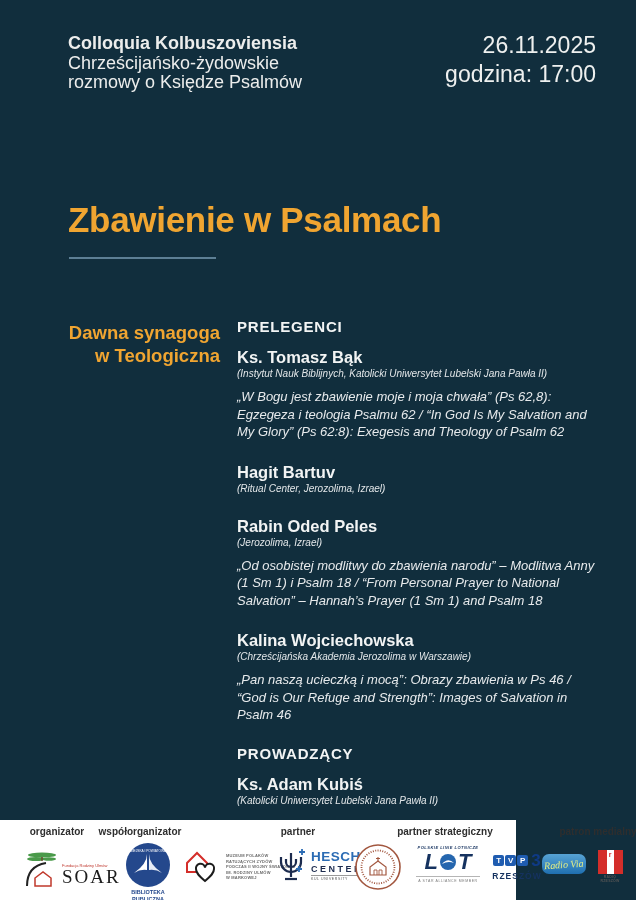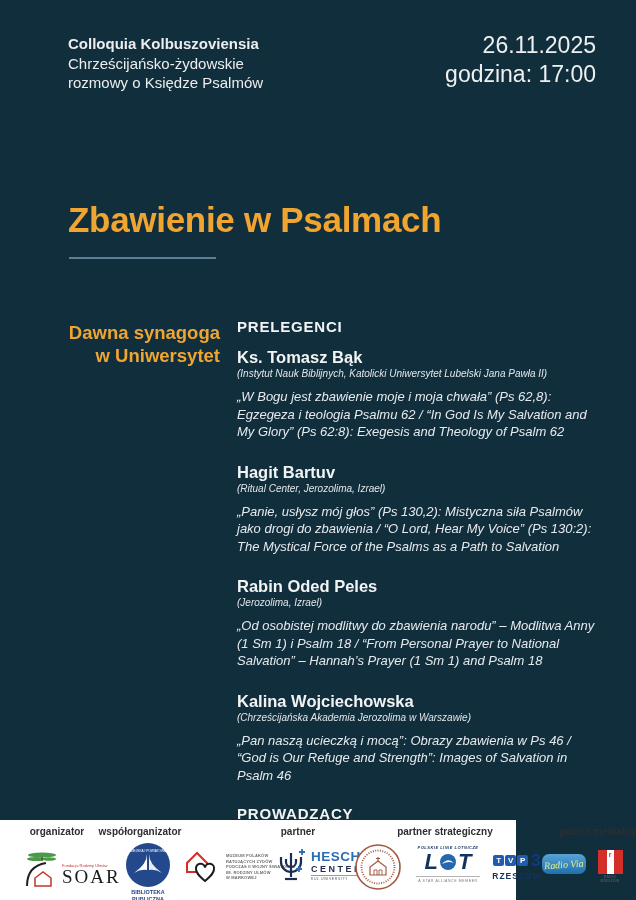--- a/index.html
+++ b/index.html
@@ -3,21 +3,21 @@
 <meta charset="utf-8">
 <style>
   html,body{margin:0;padding:0;background:#2a2a2a;}
   .poster{
     position:relative;width:636px;height:900px;margin:0 auto;
     background:#112e3d;overflow:hidden;
     font-family:"Liberation Sans",sans-serif;
     -webkit-font-smoothing:antialiased;
   }
   
-  .header-left{position:absolute;left:68px;top:34px;color:#ecedec;font-size:15px;line-height:19.5px;}
+  .header-left{position:absolute;left:68px;top:34px;color:#ecedec;font-size:18px;line-height:19.5px;}
   .header-left .hl-bold{font-weight:700;}
   .header-right{position:absolute;right:40px;top:31px;text-align:right;color:#eef0ef;font-size:23px;line-height:29px;font-weight:400;}
   
   .title{position:absolute;left:68px;top:200px;color:#f0a531;font-size:35px;font-weight:700;letter-spacing:-.3px;}
   .title-rule{position:absolute;left:69px;top:257px;width:147px;height:2px;background:#5d7f95;}
   
   .main-row{position:absolute;left:4px;top:318px;right:34px;display:flex;}
   .venue-col{width:216px;flex:0 0 216px;text-align:right;color:#f0a531;font-weight:700;font-size:18.5px;line-height:23px;padding-top:3px;}
   .content-col{flex:1;margin-left:17px;color:#eef0f0;}
   .section-heading{font-size:15px;font-weight:700;letter-spacing:.8px;color:#f2f4f4;margin:0 0 12px 0;}
@@ -89,35 +89,34 @@
     <div>26.11.2025</div>
     <div>godzina: 17:00</div>
   </div>
 
   <div class="title">Zbawienie w Psalmach</div>
   <div class="title-rule"></div>
 
   <div class="main-row">
     <div class="venue-col">
       <div>Dawna synagoga</div>
-      <div>w Uniwersytet</div>
+      <div>w Teologiczna</div>
     </div>
     <div class="content-col">
       <div class="section-heading">PRELEGENCI</div>
 
       <div class="speaker">
         <div class="speaker-name">Ks. Tomasz Bąk</div>
         <div class="speaker-aff">(Instytut Nauk Biblijnych, Katolicki Uniwersytet Lubelski Jana Pawła II)</div>
         <div class="speaker-talk">„W Bogu jest zbawienie moje i moja chwała” (Ps 62,8): Egzegeza i teologia Psalmu 62 / “In God Is My Salvation and My Glory” (Ps 62:8): Exegesis and Theology of Psalm 62</div>
       </div>
 
       <div class="speaker">
         <div class="speaker-name">Hagit Bartuv</div>
         <div class="speaker-aff">(Ritual Center, Jerozolima, Izrael)</div>
-        <div class="speaker-talk">„Panie, usłysz mój głos” (Ps 130,2): Mistyczna siła Psalmów jako drogi do zbawienia / “O Lord, Hear My Voice” (Ps 130:2): The Mystical Force of the Psalms as a Path to Salvation</div>
       </div>
 
       <div class="speaker">
         <div class="speaker-name">Rabin Oded Peles</div>
         <div class="speaker-aff">(Jerozolima, Izrael)</div>
         <div class="speaker-talk">„Od osobistej modlitwy do zbawienia narodu” – Modlitwa Anny (1 Sm 1) i Psalm 18 / “From Personal Prayer to National Salvation” – Hannah’s Prayer (1 Sm 1) and Psalm 18</div>
       </div>
 
       <div class="speaker">
         <div class="speaker-name">Kalina Wojciechowska</div>

